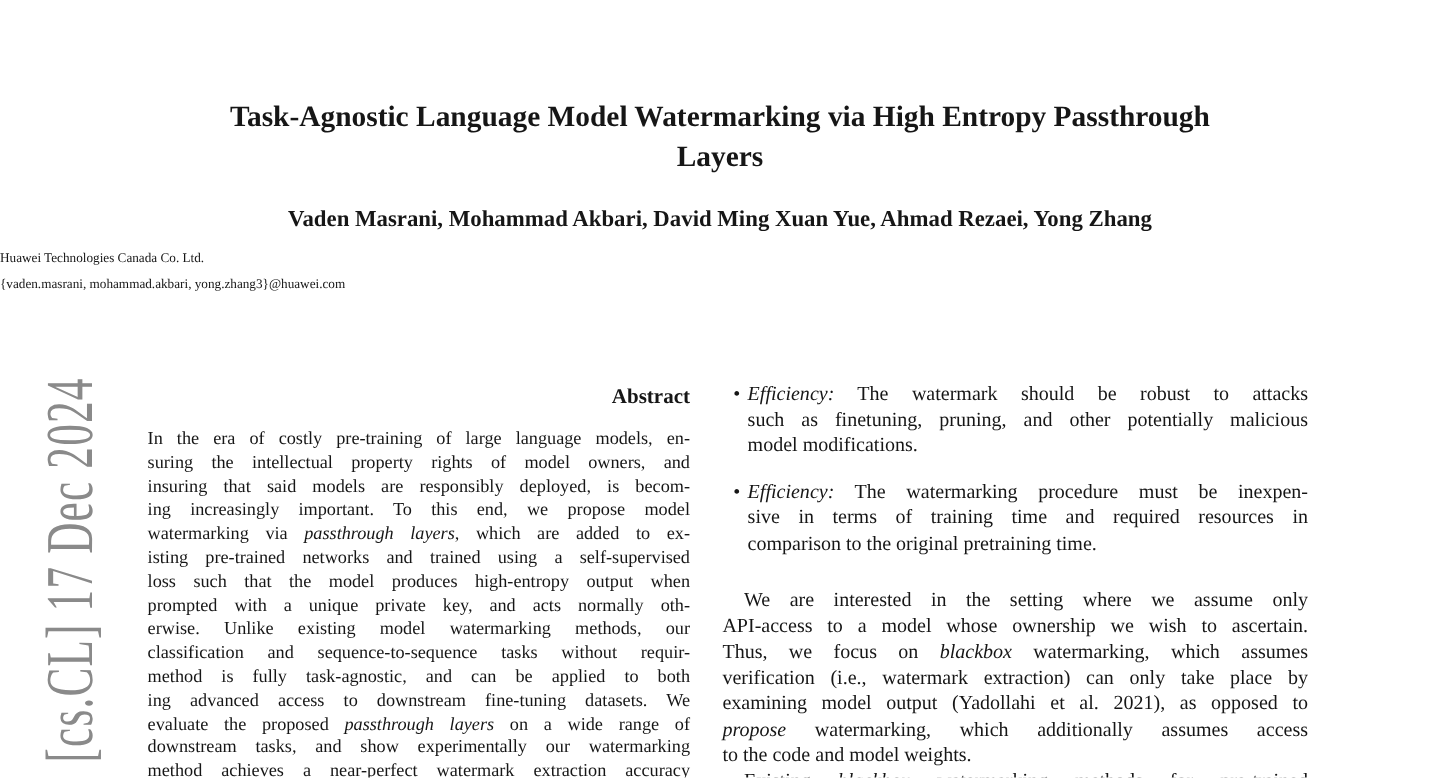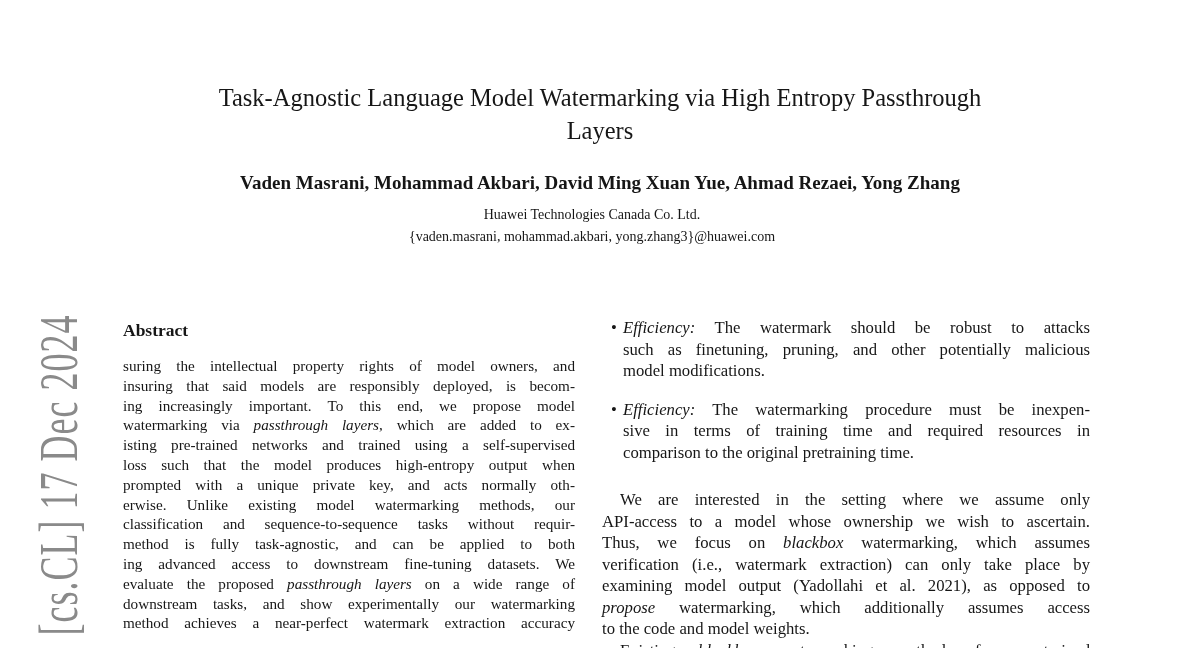--- a/index.html
+++ b/index.html
@@ -12,28 +12,28 @@
 
   
   #arxiv-stamp{
     left:58px;top:475px;
     transform:translate(-50%,-50%) rotate(-90deg) scale(1,1.55);
     white-space:nowrap;font-size:36px;letter-spacing:1px;color:#8a8a8a;
   }
 
   
   #title-block{left:0;top:81px;width:1200px;text-align:center;
-    font-weight:normal;font-size:24.5px;line-height:33px;}
+    font-weight:bold;font-size:24.5px;line-height:33px;}
   #authors-line{left:0;top:172px;width:1200px;text-align:center;
     font-weight:bold;font-size:19px;}
-  #affil-block{left:0;top:204px;width:1184px;text-align:center;
-    font-size:14px;line-height:22px;}
+  #affil-block{left:0;top:204px;width:1184px;text-align:left;
+    font-size:11px;line-height:22px;}
 
   
-  #abstract-heading{left:123px;top:320px;width:452px;text-align:left;
+  #abstract-heading{left:123px;top:320px;width:452px;text-align:right;
     font-weight:bold;font-size:17.5px;}
   #abstract-body{left:123px;top:356px;width:452px;
     font-size:15.2px;line-height:19.8px;}
 
   
   #right-column{left:602px;top:317px;width:488px;
     font-size:16.7px;line-height:21.5px;}
   .bullet-item{position:relative;padding-left:21px;margin-bottom:17px;}
   .bullet-marker{position:absolute;left:9px;top:0;}
   .paragraph{margin-top:0;}
@@ -58,20 +58,21 @@
 <div class="abs" id="authors-line">Vaden Masrani, Mohammad Akbari, David Ming Xuan Yue, Ahmad Rezaei, Yong Zhang</div>
 
 <div class="abs" id="affil-block">
   <div>Huawei Technologies Canada Co. Ltd.</div>
   <div>{vaden.masrani, mohammad.akbari, yong.zhang3}@huawei.com</div>
 </div>
 
 <div class="abs" id="abstract-heading">Abstract</div>
 
 <div class="abs" id="abstract-body">
+    <div class="tl"><span>In the era of costly pre-training of large language models, en-</span></div>
     <div class="tl"><span>suring the intellectual property rights of model owners, and</span></div>
     <div class="tl"><span>insuring that said models are responsibly deployed, is becom-</span></div>
     <div class="tl"><span>ing increasingly important. To this end, we propose model</span></div>
     <div class="tl"><span>watermarking via </span><em>passthrough layers</em><span>, which are added to ex-</span></div>
     <div class="tl"><span>isting pre-trained networks and trained using a self-supervised</span></div>
     <div class="tl"><span>loss such that the model produces high-entropy output when</span></div>
     <div class="tl"><span>prompted with a unique private key, and acts normally oth-</span></div>
     <div class="tl"><span>erwise. Unlike existing model watermarking methods, our</span></div>
     <div class="tl"><span>classification and sequence-to-sequence tasks without requir-</span></div>
     <div class="tl"><span>method is fully task-agnostic, and can be applied to both</span></div>

